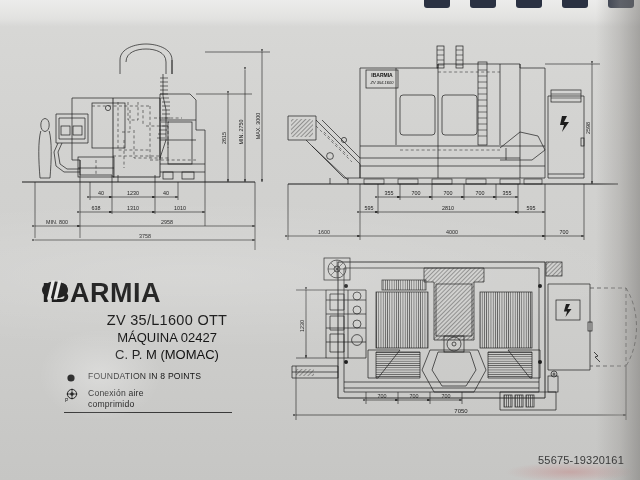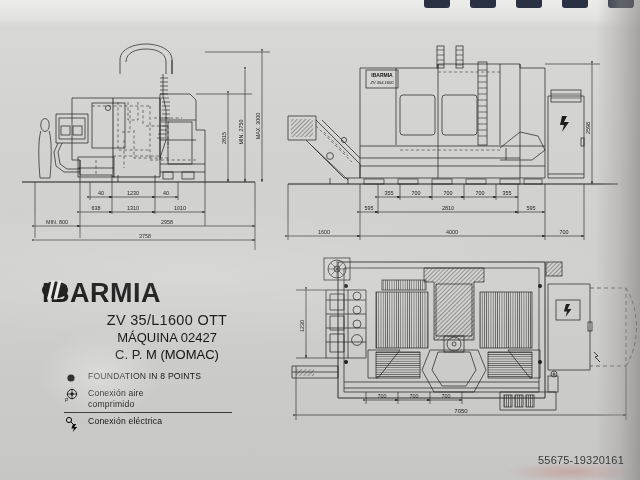--- a/index.html
+++ b/index.html
@@ -500,30 +500,20 @@
           </svg>
         </div>
         <div class="ltext">
           <div>Conexión aire</div>
           <div>comprimido</div>
         </div>
       </div>
 
       <div class="rule"></div>
 
-      <div class="lrow">
-        <div class="lsym">
-          <svg width="16" height="16">
-            <circle cx="5" cy="4" r="2.6" fill="none" stroke="#0b0b0b" stroke-width="1"></circle>
-            <line x1="6.6" y1="5.6" x2="11" y2="10" stroke="#0b0b0b" stroke-width="1"></line>
-            <path d="M9,8 l3.2,0 l-2,3 l3,0 l-4.6,5 l1.4,-3.6 l-2.6,0 z" fill="#0b0b0b"></path>
-          </svg>
-        </div>
-        <div class="ltext">Conexión eléctrica</div>
-      </div>
 
     </div>
   </div>
 
   <div class="glare"></div>
   <div class="smudge"></div>
   <div class="edge-right"></div>
   <div class="pink"></div>
 
   <div id="idnum">55675-19320161</div>

